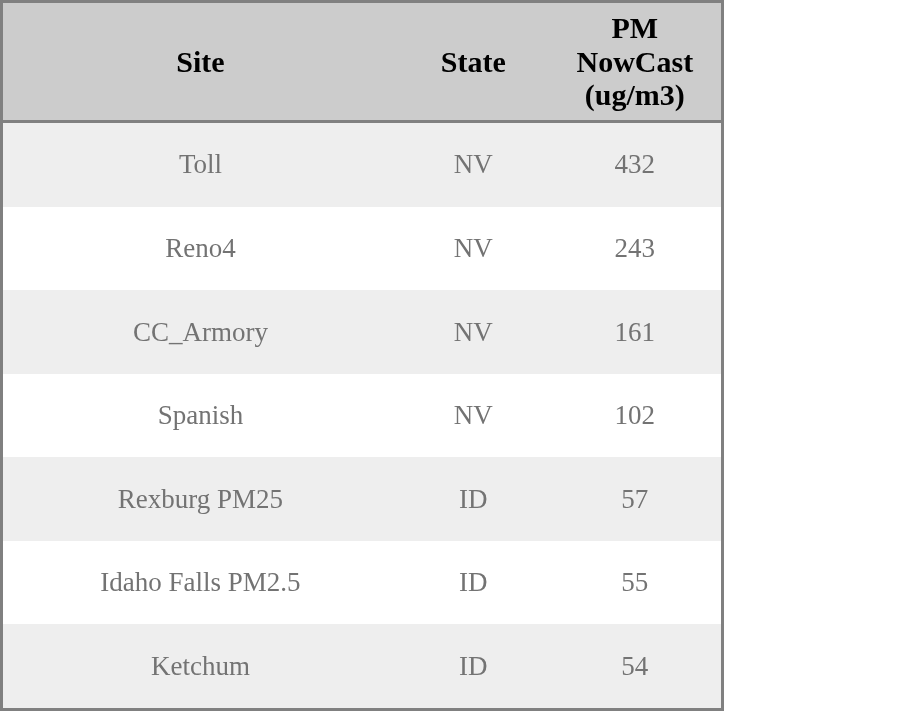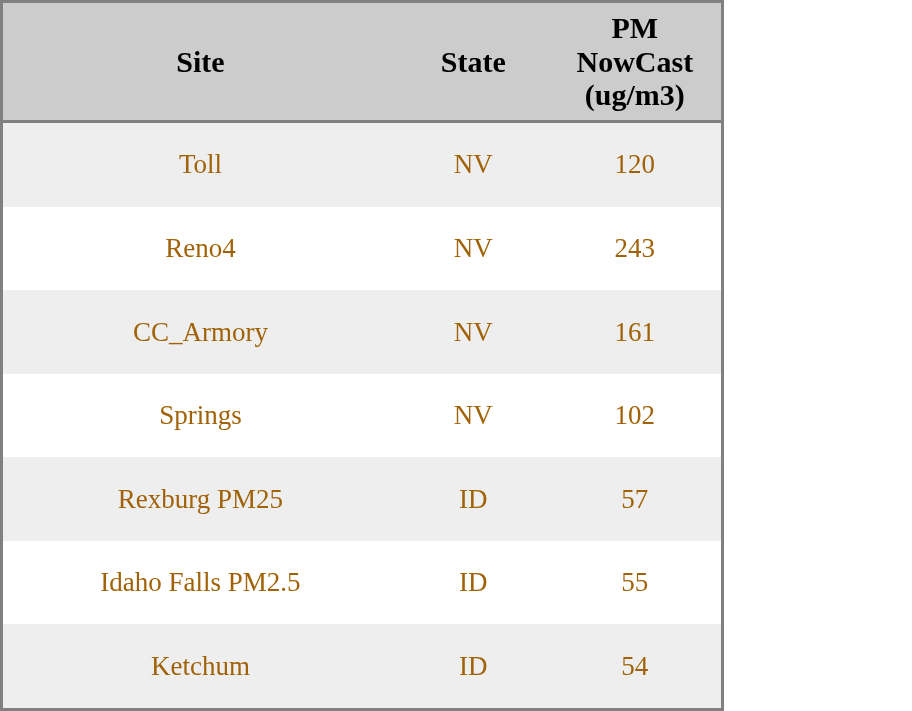--- a/index.html
+++ b/index.html
@@ -36,21 +36,21 @@
     color: #000000;
     text-align: center;
     vertical-align: middle;
     padding: 8px 4px;
     border-bottom: 3px solid #808080;
     line-height: 1.12;
   }
   tbody td {
     font-family: "Liberation Serif", serif;
     font-size: 27px;
-    color: #a16207;
+    color: #737373;
     text-align: center;
     vertical-align: middle;
     padding: 0;
     height: 58px;
     border: none;
   }
   tbody tr.row-odd {
     background: #eeeeee;
   }
   tbody tr.row-even {
@@ -75,34 +75,34 @@
       <tr>
         <th>Site</th>
         <th>State</th>
         <th>PM NowCast (ug/m3)</th>
       </tr>
     </thead>
     <tbody>
       <tr class="row-odd">
         <td>Toll</td>
         <td>NV</td>
-        <td>120</td>
+        <td>432</td>
       </tr>
       <tr class="row-even">
         <td>Reno4</td>
         <td>NV</td>
         <td>243</td>
       </tr>
       <tr class="row-odd">
         <td>CC_Armory</td>
         <td>NV</td>
         <td>161</td>
       </tr>
       <tr class="row-even">
-        <td>Springs</td>
+        <td>Spanish</td>
         <td>NV</td>
         <td>102</td>
       </tr>
       <tr class="row-odd">
         <td>Rexburg PM25</td>
         <td>ID</td>
         <td>57</td>
       </tr>
       <tr class="row-even">
         <td>Idaho Falls PM2.5</td>

